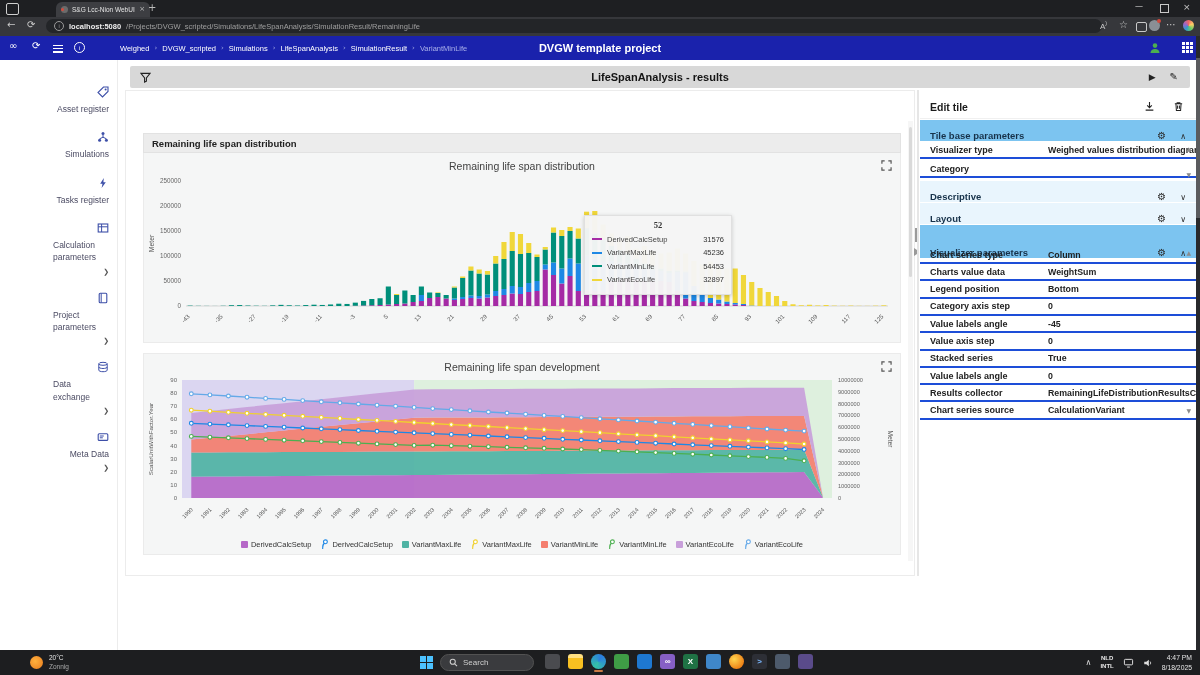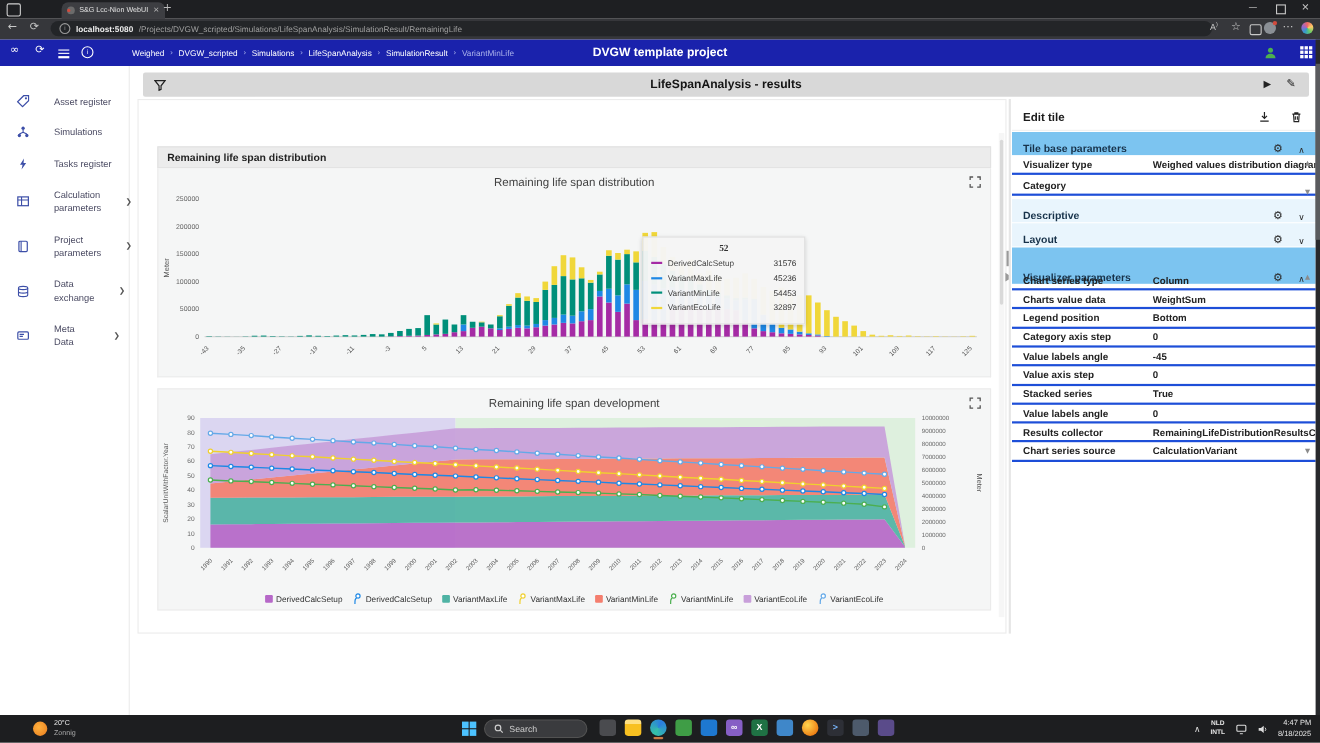--- a/index.html
+++ b/index.html
@@ -33,21 +33,21 @@
   #appbar{position:absolute;left:0;top:36px;width:1200px;height:24px;background:#1a22ac;color:#fff;}
   .abico{position:absolute;top:5px;color:#fff;}
   #breadcrumbs{position:absolute;left:120px;top:0;height:24px;display:flex;align-items:center;gap:5px;font-size:7.5px;}
   #breadcrumbs .sep{color:#9fa6e6;font-size:7px;}
   #breadcrumbs .crumb{color:#fff;white-space:nowrap;}
   #breadcrumbs .crumb.last{color:#aab1ea;}
   #apptitle{position:absolute;left:0;right:0;top:0;height:24px;display:flex;align-items:center;justify-content:center;
             font-size:11px;font-weight:bold;pointer-events:none;}
   
   #sidebar{position:absolute;left:0;top:60px;width:117px;bottom:25px;background:#fff;border-right:1px solid #ececec;}
-  .sbitem{display:flex;align-items:center;gap:22px;padding:8px 8px 8px 15px;cursor:pointer;}
+  .sbitem{display:flex;align-items:flex-end;gap:5px;padding:8px 8px 8px 15px;cursor:pointer;flex-direction:column;}
   .sbitem .ic{width:12px;height:12px;flex:0 0 auto;}
   .sbitem .lb{font-size:8.5px;color:#4b4b63;line-height:1.45;}
   .sbitem .ch{margin-left:auto;font-size:8px;color:#555;}
   
   #results-header{position:absolute;left:130px;top:66px;width:1060px;height:22px;background:#d8d8d8;border-radius:2px;
                   display:flex;align-items:center;}
   #results-header .title{position:absolute;left:0;right:0;text-align:center;font-size:11px;font-weight:bold;color:#141414;}
   
   #main-card{position:absolute;left:125px;top:90px;width:790px;height:486px;background:#fff;border:1px solid #ececec;box-sizing:border-box;}
   #tabs{position:absolute;left:12px;top:4px;display:flex;gap:26px;}

